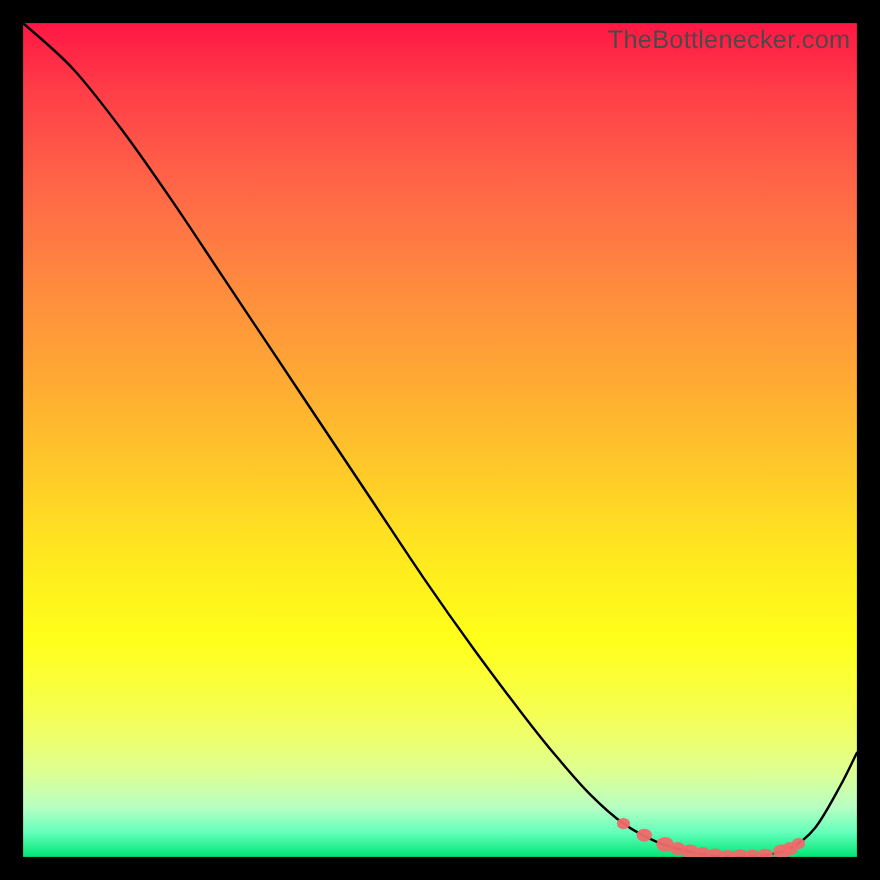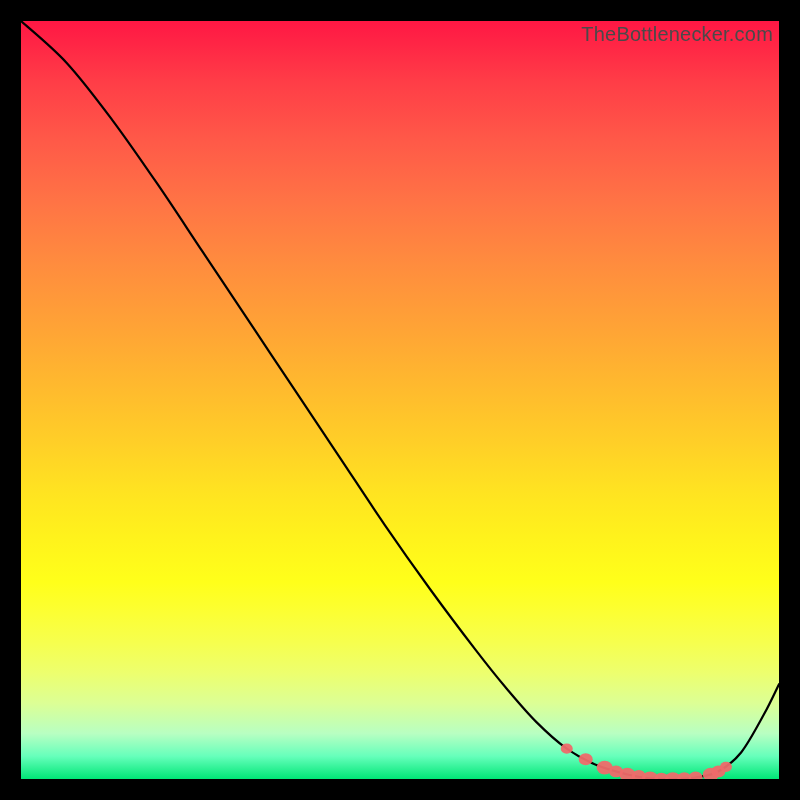--- a/index.html
+++ b/index.html
@@ -35,21 +35,21 @@
       #b8ffc2 94%,
       #66ffbb 97%,
       #00e676 100%
     );
   }
   .watermark {
     position: absolute;
     top: 2px;
     right: 6px;
     font-family: Arial, Helvetica, sans-serif;
-    font-size: 20px;
+    font-size: 23px;
     font-weight: 500;
     color: #4a4a4a;
     letter-spacing: 0.01em;
     z-index: 5;
   }
   svg.curve {
     position: absolute;
     left: 0; top: 0;
     width: 758px; height: 758px;
     z-index: 3;

